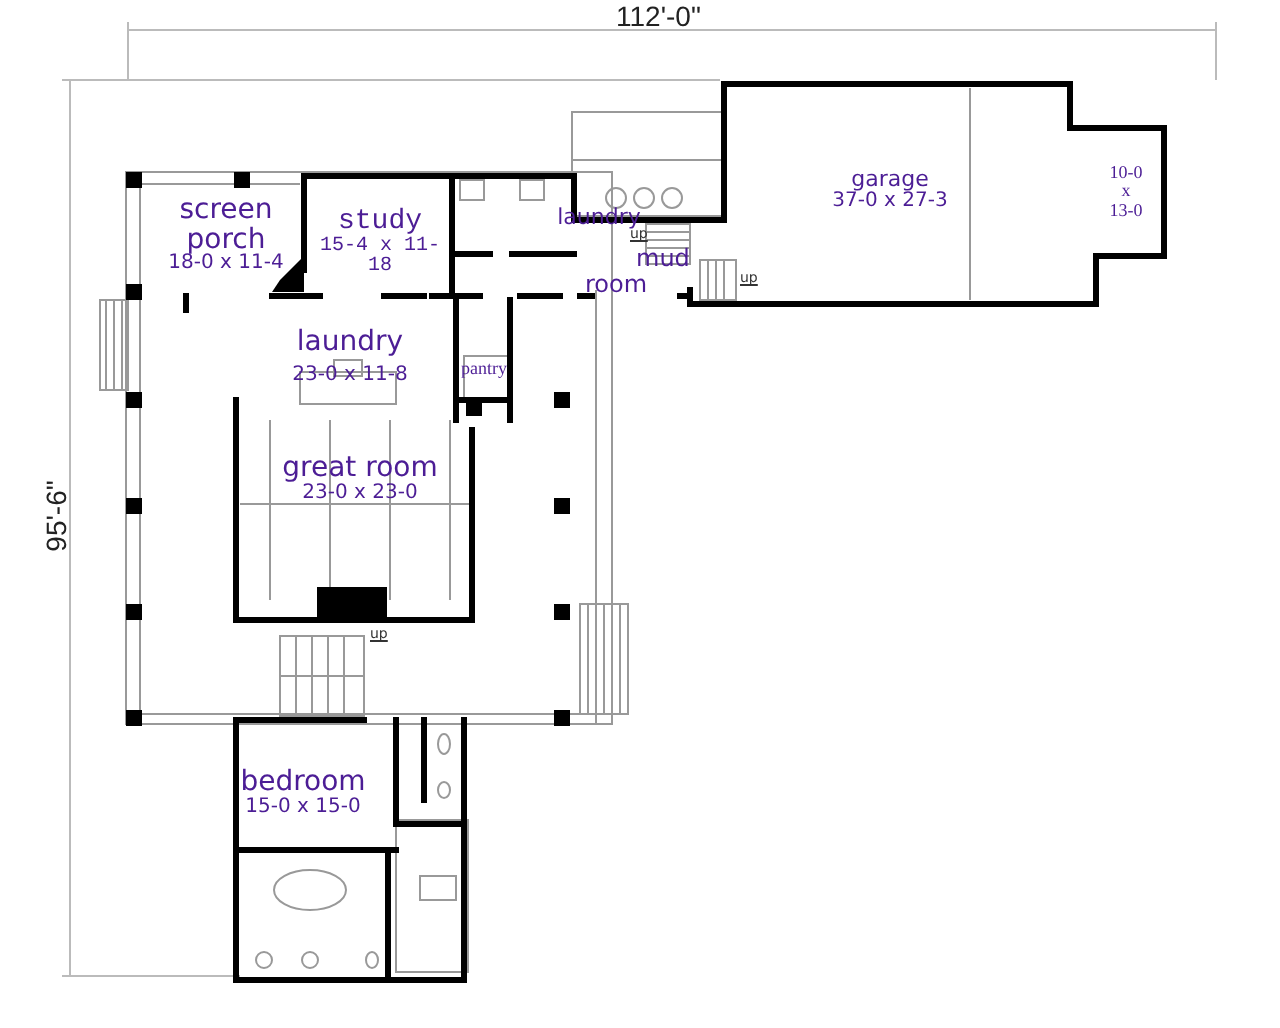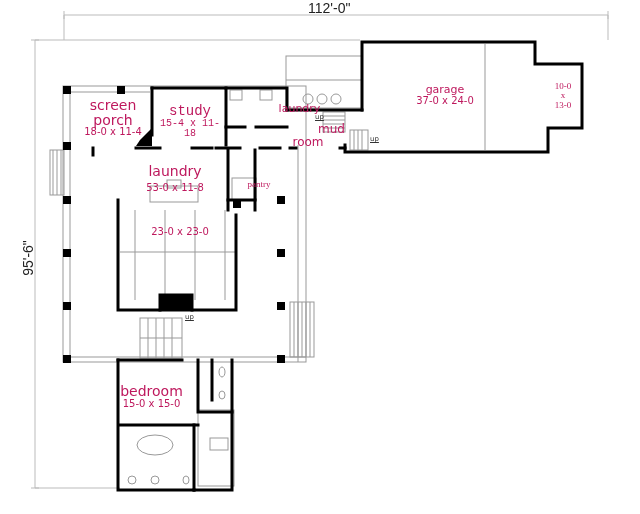--- a/index.html
+++ b/index.html
@@ -1,18 +1,18 @@
 <!DOCTYPE html>
 <html><head>
 <meta charset="utf-8">
 <style>
   html, body { margin:0; padding:0; background:#ffffff; }
   body { width:640px; height:514px; position:relative; overflow:hidden; font-family:"DejaVu Sans", sans-serif; }
   svg { position:absolute; left:0; top:0; }
-  .lbl { position:absolute; text-align:center; color:#be185d; font-family:"DejaVu Sans", sans-serif; line-height:1.05; }
+  .lbl { position:absolute; text-align:center; color:#4c1d95; font-family:"DejaVu Sans", sans-serif; line-height:1.05; }
   .room-name { font-size:14px; }
   .room-dim { font-size:10px; }
   .small { font-size:9px;font-family:Liberation Serif, serif; }
   .tiny { font-size:7px; color:#333;text-decoration:underline; }
   .dimtext { position:absolute; font-family:"Liberation Sans", sans-serif; font-size:14px; color:#222; }
   .vdim { transform:rotate(-90deg); transform-origin:center; }
 </style>
 </head>
 <body>
 
@@ -175,39 +175,40 @@
   <div class="room-name" style="font-size:11px;">laundry</div>
 </div>
 
 <div class="lbl" style="left:290px;top:123px;width:36px;">
   <div class="room-name" style="font-size:12px;margin-left:28px;">mud</div>
   <div class="room-name" style="font-size:12px;">room</div>
 </div>
 
 <div class="lbl" style="left:410px;top:84px;width:70px;">
   <div class="room-name" style="font-size:11px;">garage</div>
-  <div class="room-dim">37-0 x 24-0</div>
+  <div class="room-dim">37-0 x 27-3</div>
 </div>
 
 <div class="lbl" style="left:548px;top:82px;width:30px;">
   <div class="small">10-0</div>
   <div class="small">x</div>
   <div class="small">13-0</div>
 </div>
 
 <div class="lbl" style="left:140px;top:164px;width:70px;">
   <div class="room-name">laundry</div>
-  <div class="room-dim" style="margin-top:4px;">53-0 x 11-8</div>
-</div>
-
-<div class="lbl" style="left:226px;top:180px;width:32px;padding-left:17px;">
+  <div class="room-dim" style="margin-top:4px;">23-0 x 11-8</div>
+</div>
+
+<div class="lbl" style="left:226px;top:180px;width:32px;">
   <div class="small">pantry</div>
 </div>
 
 <div class="lbl" style="left:135px;top:227px;width:90px;">
+  <div class="room-name">great room</div>
   <div class="room-dim">23-0 x 23-0</div>
 </div>
 
 <div class="lbl" style="left:120px;top:384px;width:63px;">
   <div class="room-name">bedroom</div>
   <div class="room-dim">15-0 x 15-0</div>
 </div>
 
 <div class="lbl tiny" style="left:315px;top:114px;">up</div>
 <div class="lbl tiny" style="left:370px;top:136px;">up</div>

